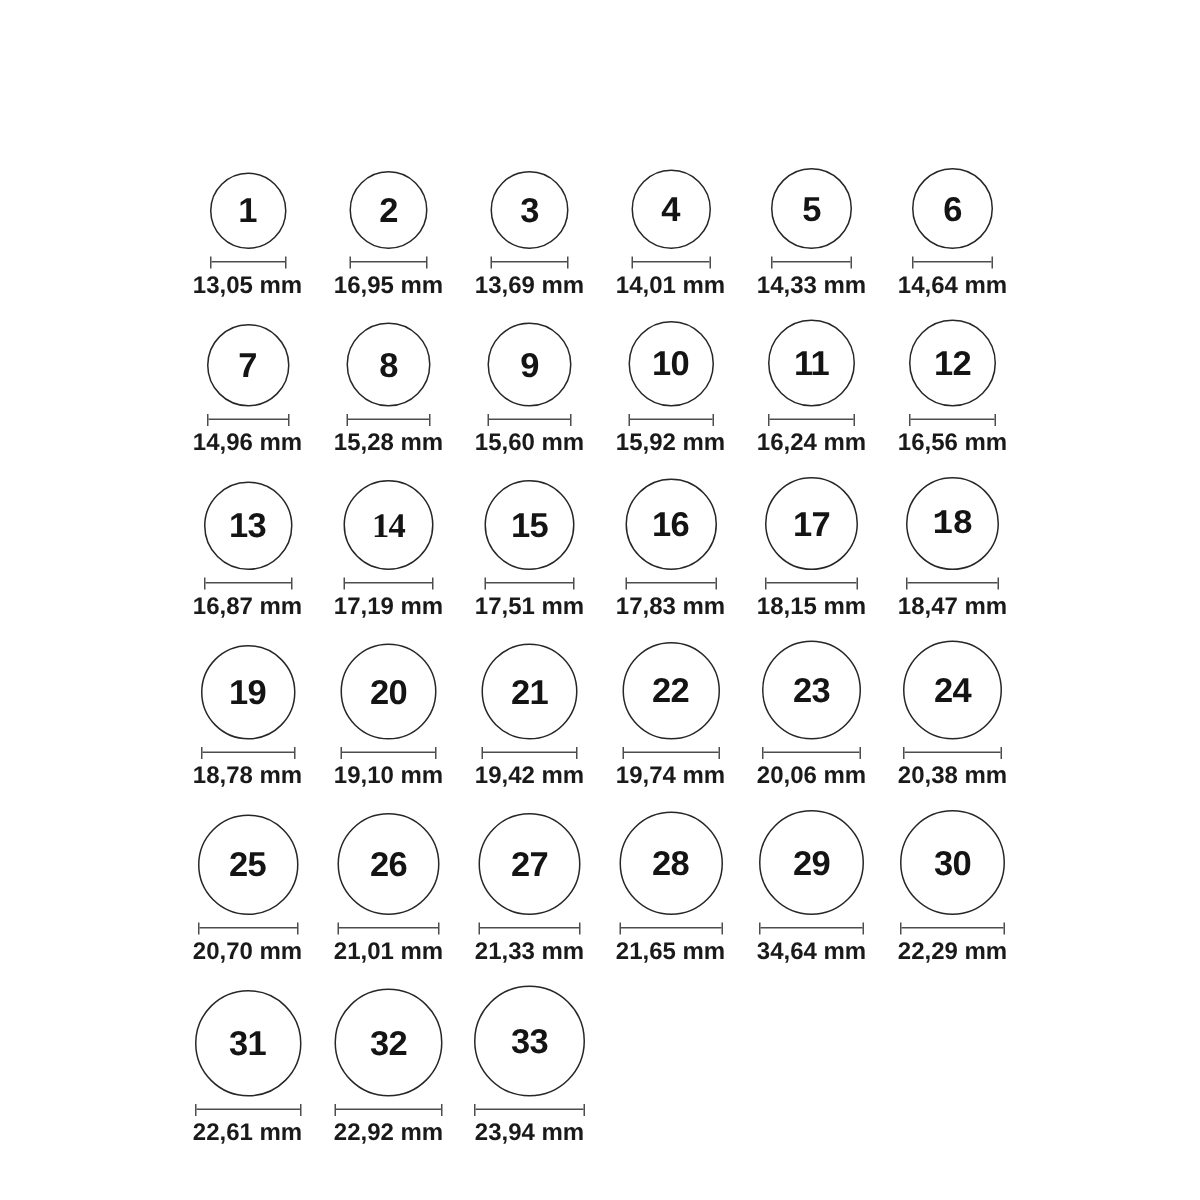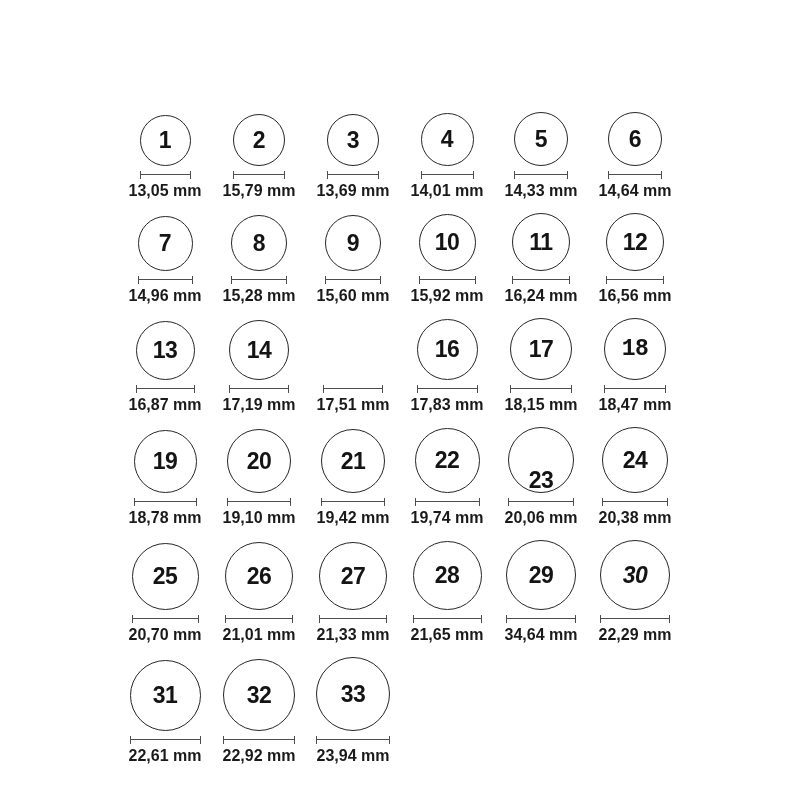--- a/index.html
+++ b/index.html
@@ -78,21 +78,21 @@
     </div>
     <div class="measure" style="width: 51px;"></div>
     <div class="label">13,05 mm</div>
   </div>
 
   <div class="size-item">
     <div class="circle" style="width: 52px; height: 52px;">
       <span class="num">2</span>
     </div>
     <div class="measure" style="width: 52px;"></div>
-    <div class="label">15,79 mm</div>
+    <div class="label">16,95 mm</div>
   </div>
 
   <div class="size-item">
     <div class="circle" style="width: 52px; height: 52px;">
       <span class="num">3</span>
     </div>
     <div class="measure" style="width: 52px;"></div>
     <div class="label">13,69 mm</div>
   </div>
 
@@ -172,28 +172,31 @@
     <div class="row">
   <div class="size-item">
     <div class="circle" style="width: 59px; height: 59px;">
       <span class="num">13</span>
     </div>
     <div class="measure" style="width: 59px;"></div>
     <div class="label">16,87 mm</div>
   </div>
 
   <div class="size-item">
-    <div class="circle" style="width: 60px; height: 60px;">
+    <div class="circle" style="width: 60px; height: 60px; font-family: Liberation Serif, serif;">
       <span class="num">14</span>
     </div>
     <div class="measure" style="width: 60px;"></div>
     <div class="label">17,19 mm</div>
   </div>
 
   <div class="size-item">
+    <div class="circle" style="width: 60px; height: 60px;">
+      <span class="num">15</span>
+    </div>
     <div class="measure" style="width: 60px;"></div>
     <div class="label">17,51 mm</div>
   </div>
 
   <div class="size-item">
     <div class="circle" style="width: 61px; height: 61px;">
       <span class="num">16</span>
     </div>
     <div class="measure" style="width: 61px;"></div>
     <div class="label">17,83 mm</div>
@@ -242,21 +245,21 @@
 
   <div class="size-item">
     <div class="circle" style="width: 65px; height: 65px;">
       <span class="num">22</span>
     </div>
     <div class="measure" style="width: 65px;"></div>
     <div class="label">19,74 mm</div>
   </div>
 
   <div class="size-item">
-    <div class="circle" style="width: 66px; height: 66px; align-items: flex-end;">
+    <div class="circle" style="width: 66px; height: 66px;">
       <span class="num">23</span>
     </div>
     <div class="measure" style="width: 66px;"></div>
     <div class="label">20,06 mm</div>
   </div>
 
   <div class="size-item">
     <div class="circle" style="width: 66px; height: 66px;">
       <span class="num">24</span>
     </div>
@@ -299,21 +302,21 @@
 
   <div class="size-item">
     <div class="circle" style="width: 70px; height: 70px;">
       <span class="num">29</span>
     </div>
     <div class="measure" style="width: 70px;"></div>
     <div class="label">34,64 mm</div>
   </div>
 
   <div class="size-item">
-    <div class="circle" style="width: 70px; height: 70px; font-style: italic;">
+    <div class="circle" style="width: 70px; height: 70px;">
       <span class="num">30</span>
     </div>
     <div class="measure" style="width: 70px;"></div>
     <div class="label">22,29 mm</div>
   </div>
 </div>
     <div class="row">
   <div class="size-item">
     <div class="circle" style="width: 71px; height: 71px;">
       <span class="num">31</span>

